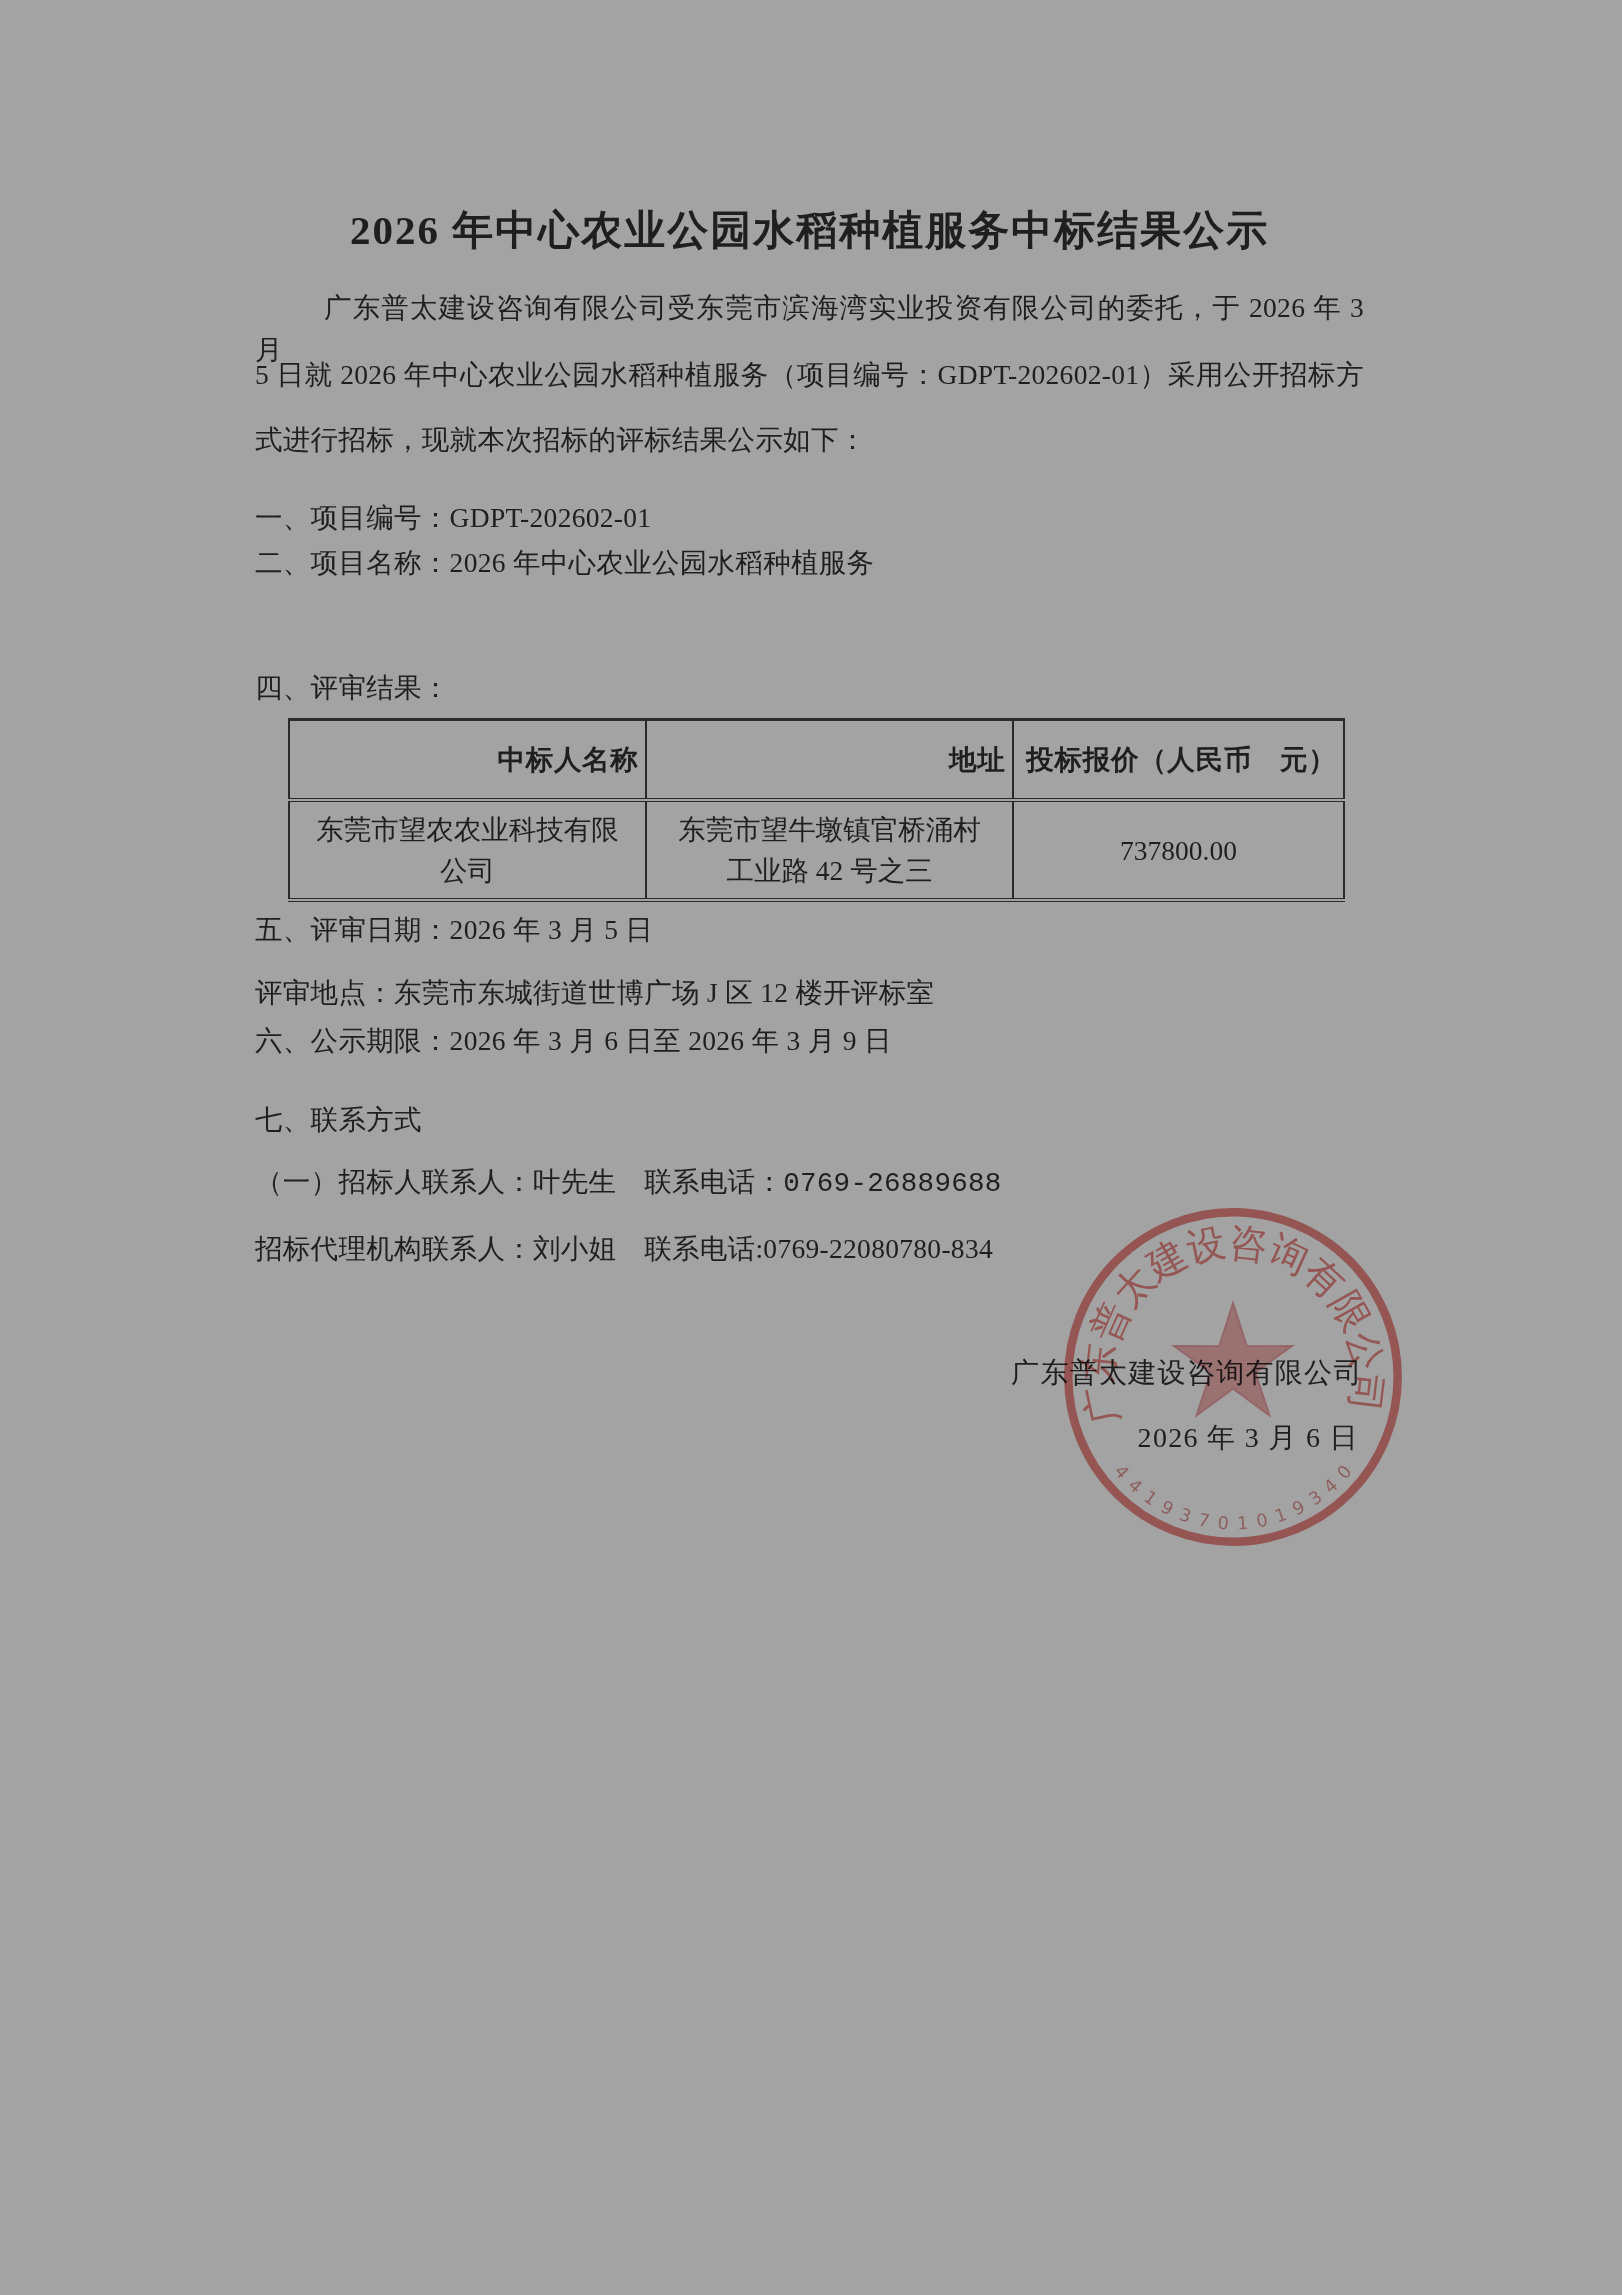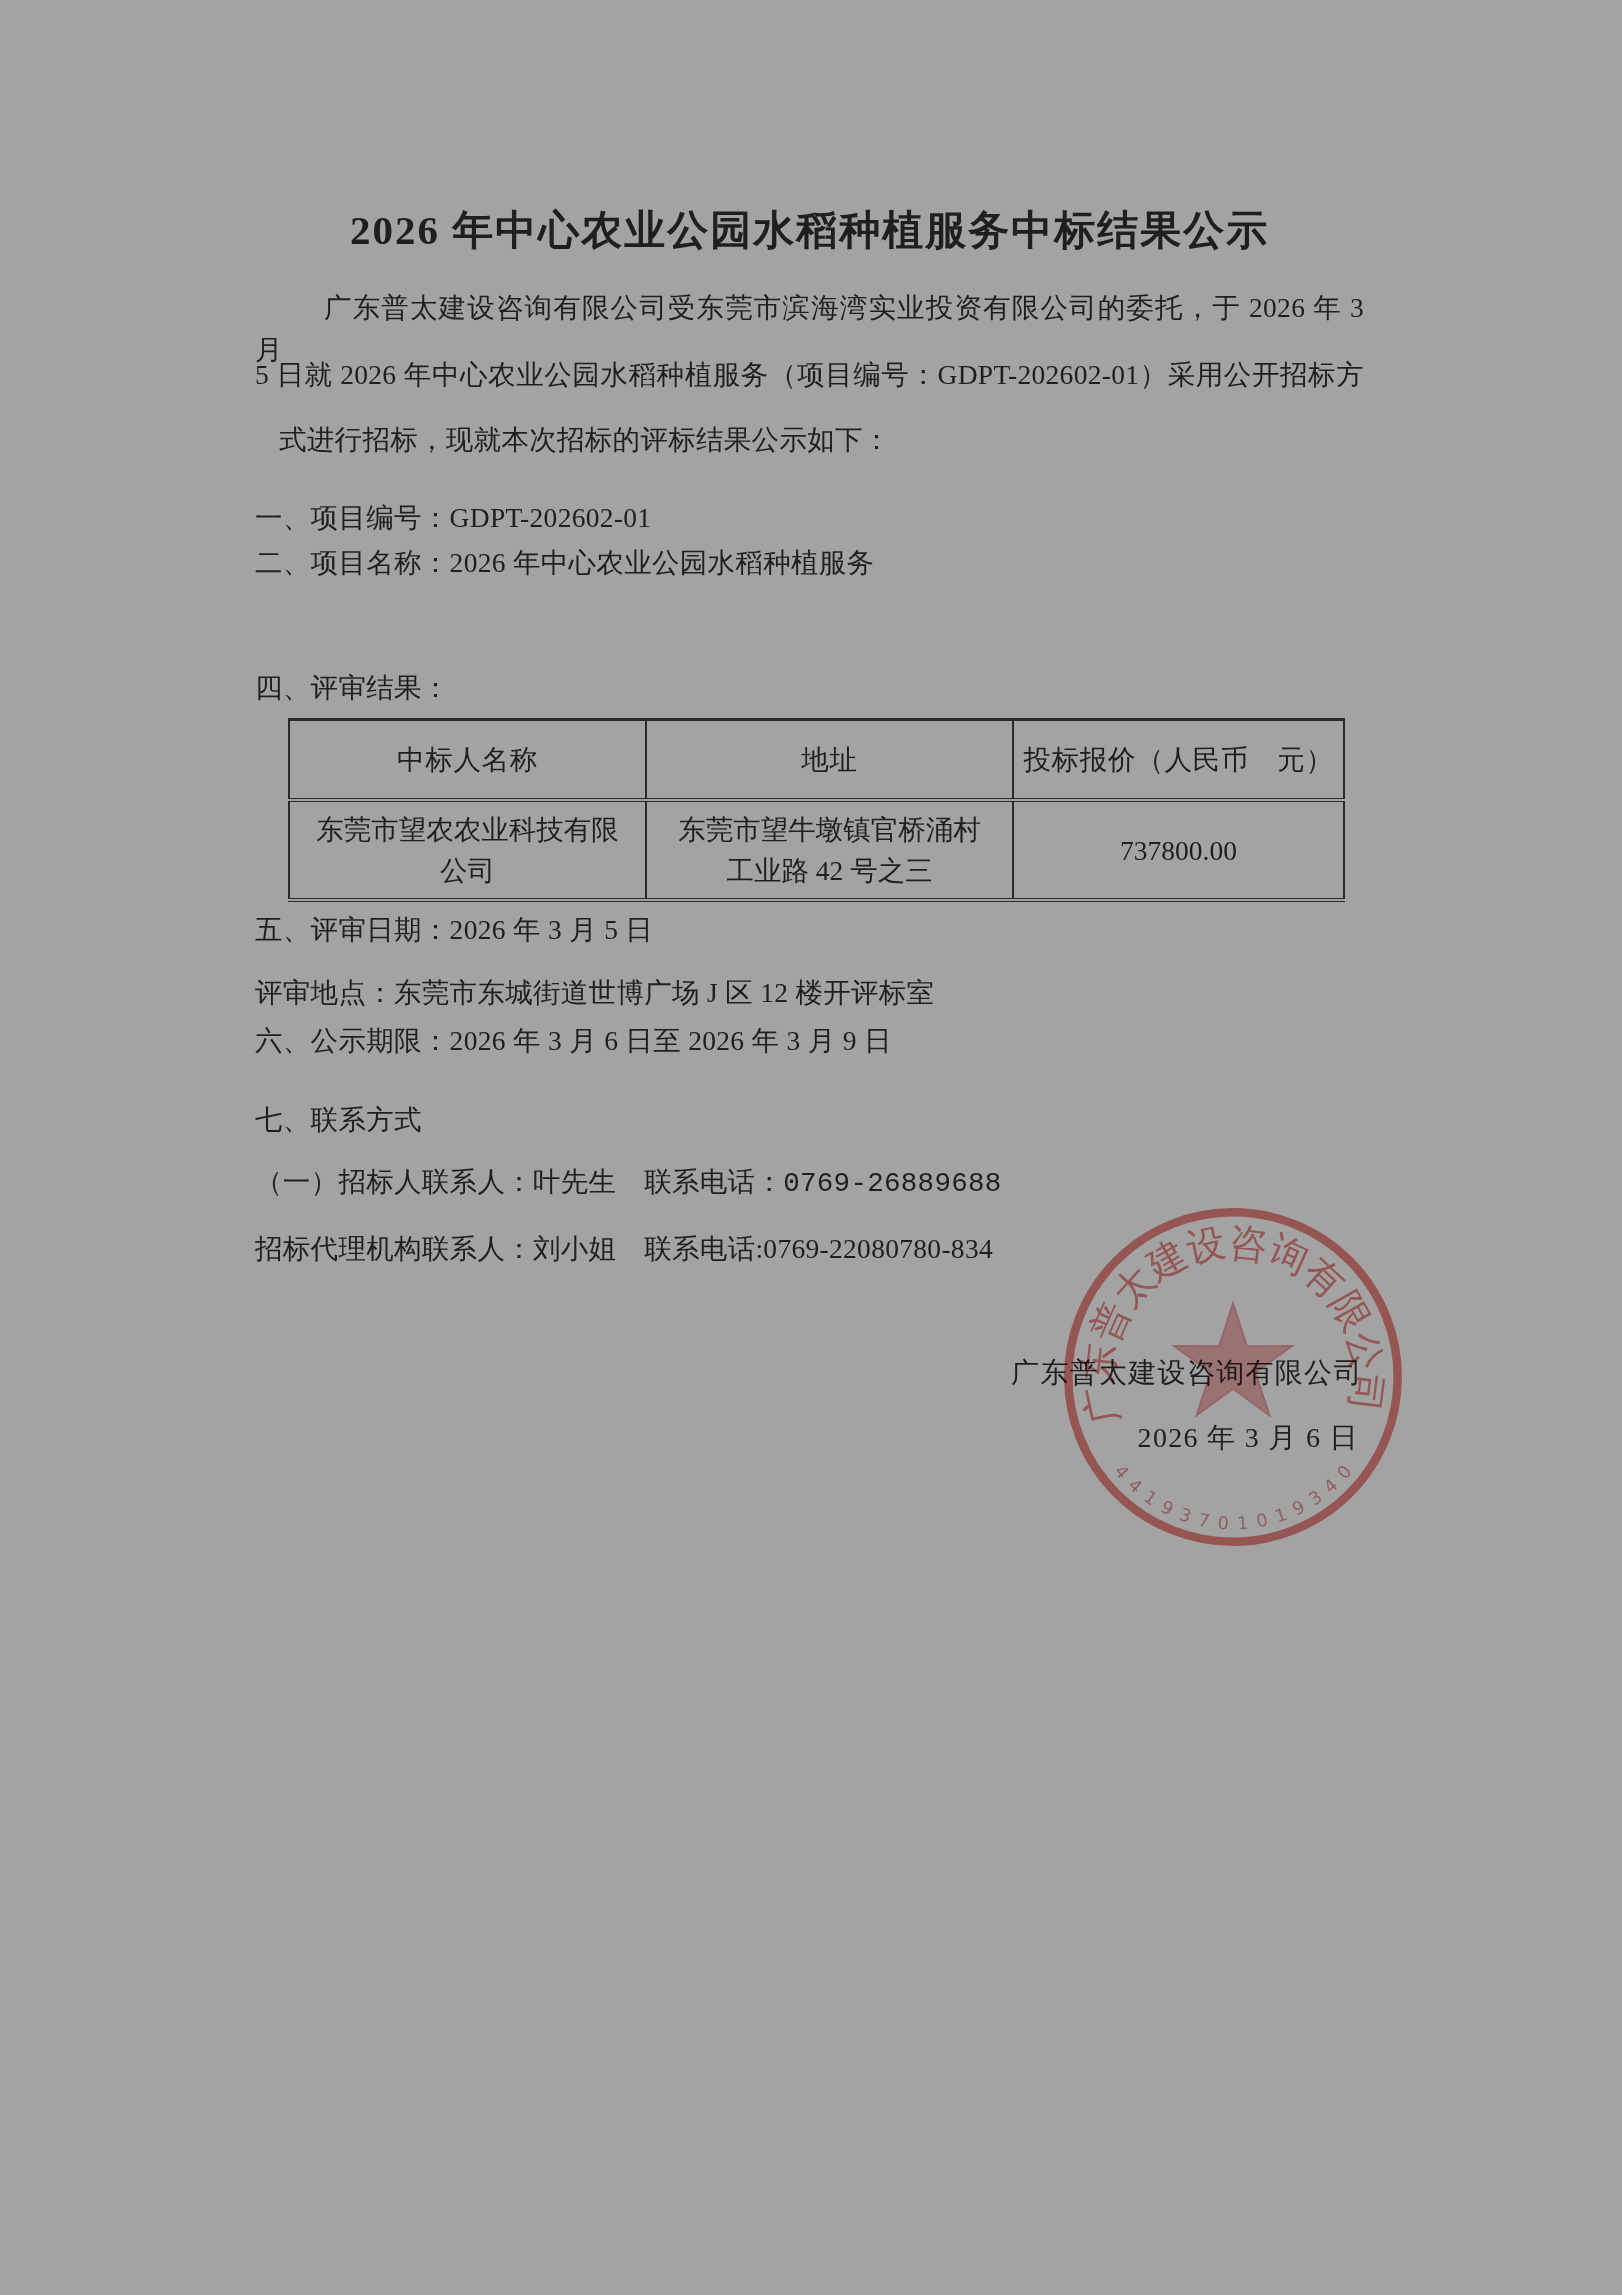--- a/index.html
+++ b/index.html
@@ -40,21 +40,21 @@
   }
   .jline {
     white-space: normal;
     width: 100%;
     text-align: justify;
     text-align-last: justify;
   }
   .indent { text-indent: 69px; }
   .t-intro1 { top: 287px; }
   .t-intro2 { top: 354px; }
-  .t-intro3 { top: 419px; margin-left: 24px; }
+  .t-intro3 { top: 419px; }
   .t-item1 { top: 497px; }
   .t-item2 { top: 542px; }
   .t-item3 { top: 605px; }
   .t-item4 { top: 667px; }
   .t-item5 { top: 909px; }
   .t-item6 { top: 972px; }
   .t-item7 { top: 1020px; }
   .t-item8 { top: 1099px; }
   .t-item9 { top: 1163px; font-family: Liberation Mono, monospace; }
   .t-item10 { top: 1228px; }
@@ -71,24 +71,25 @@
   table.result col.c3 { width: 331px; }
   table.result td {
     border: 2px solid #2a2a2a;
     text-align: center;
     vertical-align: middle;
     font-size: 27.5px;
     padding: 0 6.5px;
   }
   table.result tr.hdr td {
     height: 77px;
-    font-weight: 400;
+    font-weight: 700;
     border-top: 3.3px solid #2a2a2a;
     border-bottom: 4.6px double #2a2a2a;
     letter-spacing: 0.7px;
+    text-align: right;
   }
   table.result tr.data td {
     height: 96px;
     line-height: 41px;
     white-space: pre-line;
     border-bottom: 4.6px double #2a2a2a;
   }
   .sig-line {
     position: absolute;
     right: 1.3px;

